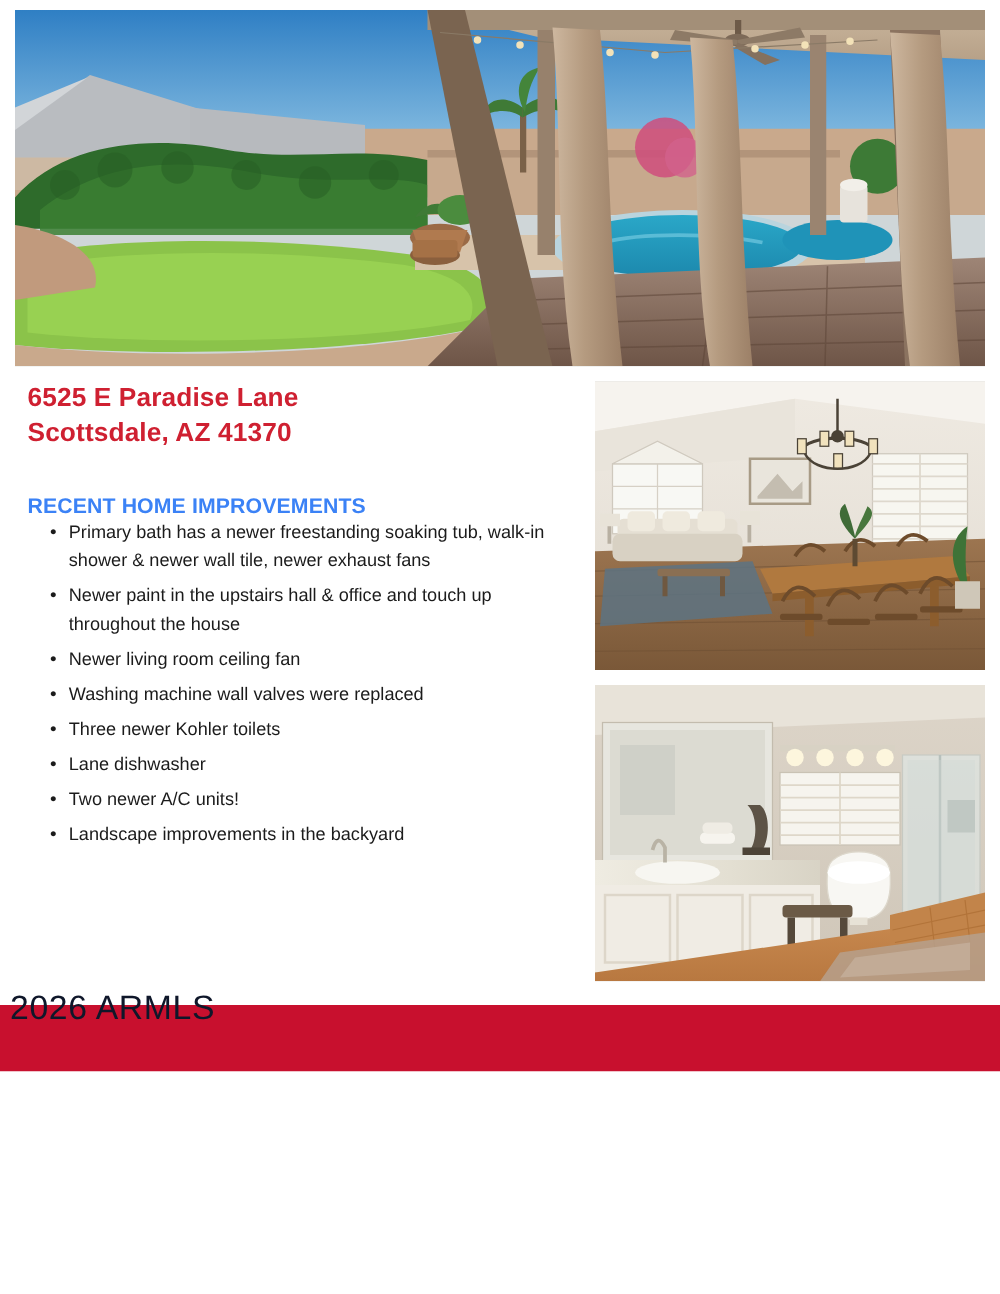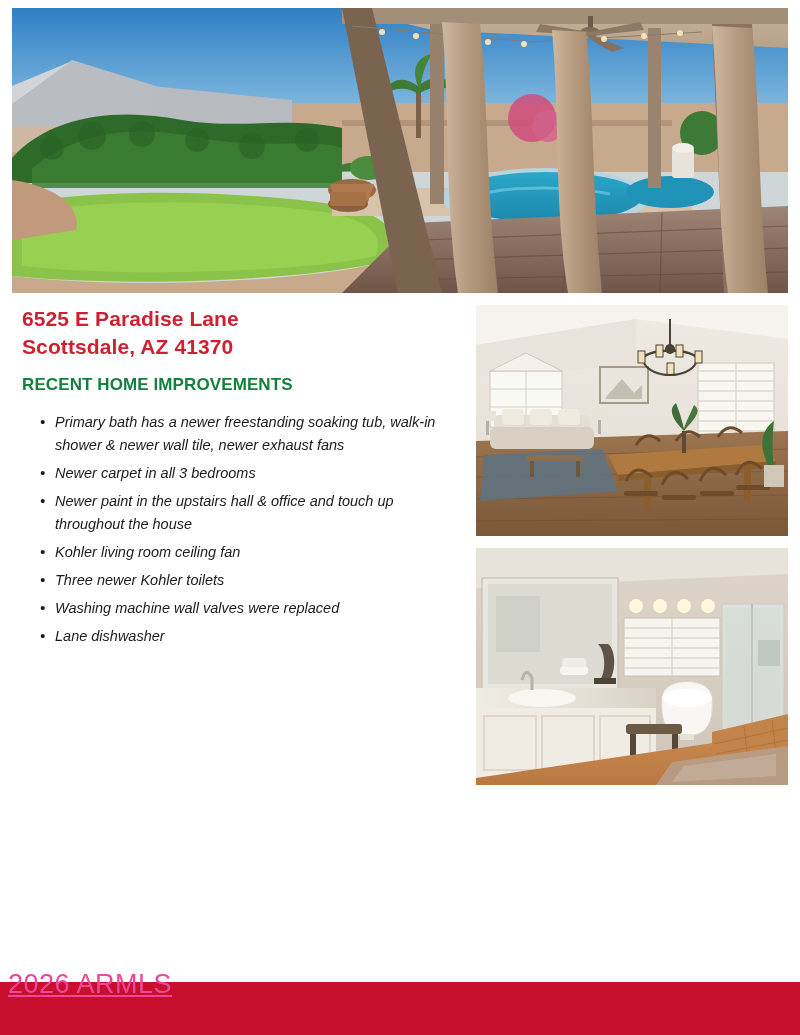--- a/index.html
+++ b/index.html
@@ -11,21 +11,21 @@
     height: 1035px;
     background: #ffffff;
     font-family: "Liberation Sans", sans-serif;
     position: relative;
     overflow: hidden;
   }
 
   .page {
     position: relative;
     width: 800px;
-    height: 1035px;
+    height: 857px;
   }
 
   
   .hero {
     position: absolute;
     left: 12px;
     top: 8px;
     width: 776px;
     height: 285px;
     overflow: hidden;
@@ -41,31 +41,30 @@
     width: 440px;
   }
   .addr-line {
     color: #cf2031;
     font-size: 21px;
     font-weight: bold;
     line-height: 28px;
     letter-spacing: 0.1px;
   }
   .section-title {
-    margin-top: 14px;
+    margin-top: 34px;
     font-size: 17px;
     font-weight: bold;
-    color: #15803d;
+    color: #3b82f6;
     letter-spacing: 0.1px;
   }
   ul.improvements {
-    margin: 16px 0 0 0;
+    margin: 0 0 0 0;
     padding: 0 0 0 18px;
     list-style: none;
-    font-style: italic;
   }
   ul.improvements li {
     position: relative;
     font-size: 14.5px;
     line-height: 23px;
     color: #1b1b1b;
     margin-bottom: 5px;
     padding-left: 15px;
   }
   ul.improvements li::before {
@@ -103,24 +102,23 @@
     bottom: 0;
     width: 800px;
     height: 53px;
     background: #c8102e;
   }
   .footer-text {
     position: absolute;
     left: 8px;
     bottom: 35px;
     font-size: 27px;
-    color: #ec4899;
+    color: #0f172a;
     letter-spacing: 0.5px;
     font-family: "Liberation Sans", sans-serif;
-    text-decoration: underline;
   }
 </style>
 </head>
 <body>
 
 <div class="page">
 
   <div class="hero">
     <svg width="776" height="285" viewBox="0 0 776 285" xmlns="http://www.w3.org/2000/svg">
       <defs>
@@ -256,26 +254,27 @@
   </div>
 
   <div class="left-col">
     <div class="addr-line">6525 E Paradise Lane</div>
     <div class="addr-line">Scottsdale, AZ 41370</div>
 
     <div class="section-title">RECENT HOME IMPROVEMENTS</div>
 
     <ul class="improvements">
       <li>Primary bath has a newer freestanding soaking tub, walk-in shower &amp; newer wall tile, newer exhaust fans</li>
-      <li>Newer carpet in all 3 bedrooms</li>
       <li>Newer paint in the upstairs hall &amp; office and touch up throughout the house</li>
-      <li>Kohler living room ceiling fan</li>
+      <li>Newer living room ceiling fan</li>
+      <li>Washing machine wall valves were replaced</li>
       <li>Three newer Kohler toilets</li>
-      <li>Washing machine wall valves were replaced</li>
       <li>Lane dishwasher</li>
+      <li>Two newer A/C units!</li>
+      <li>Landscape improvements in the backyard</li>
     </ul>
   </div>
 
   <div class="right-img" id="img-living">
     <svg width="312" height="231" viewBox="0 0 312 231" xmlns="http://www.w3.org/2000/svg">
       <defs>
         <linearGradient id="wallg" x1="0" y1="0" x2="0" y2="1">
           <stop offset="0%" stop-color="#efeae2"></stop>
           <stop offset="100%" stop-color="#e2dcd2"></stop>
         </linearGradient>

